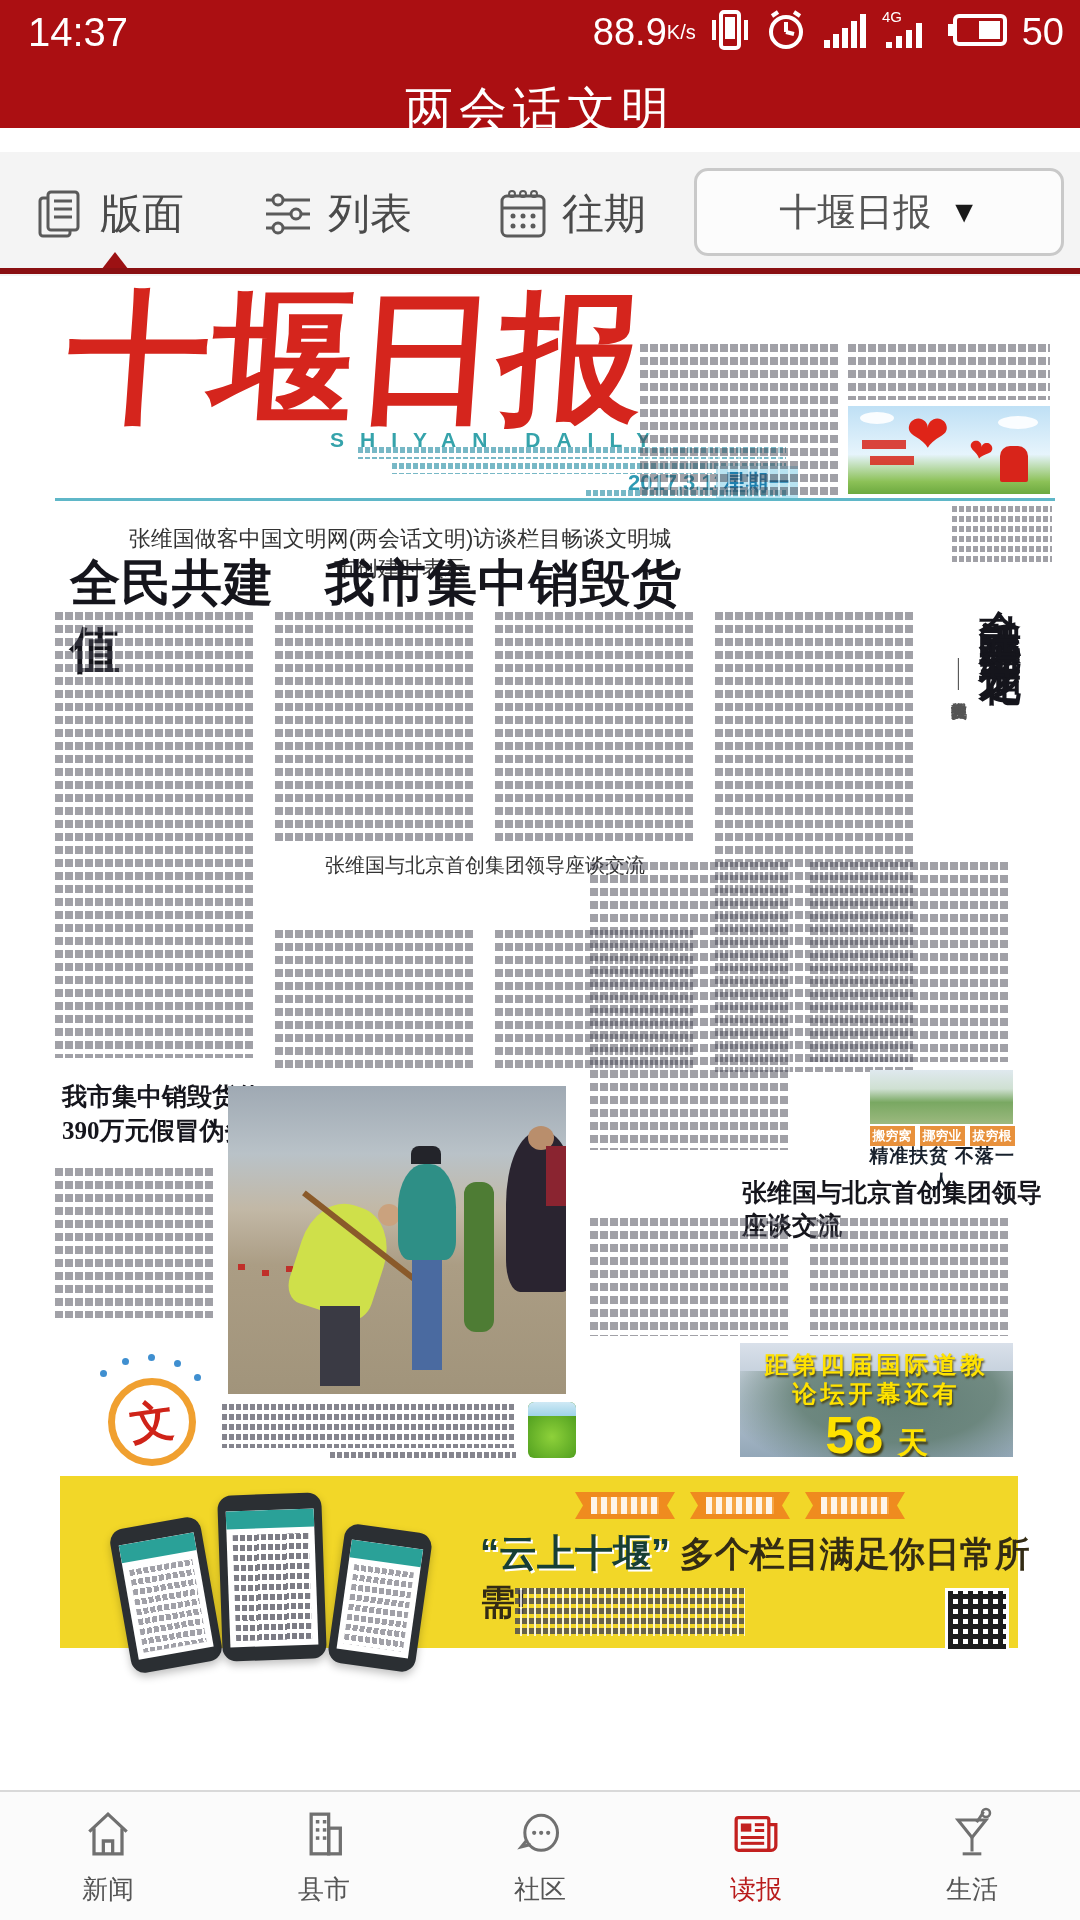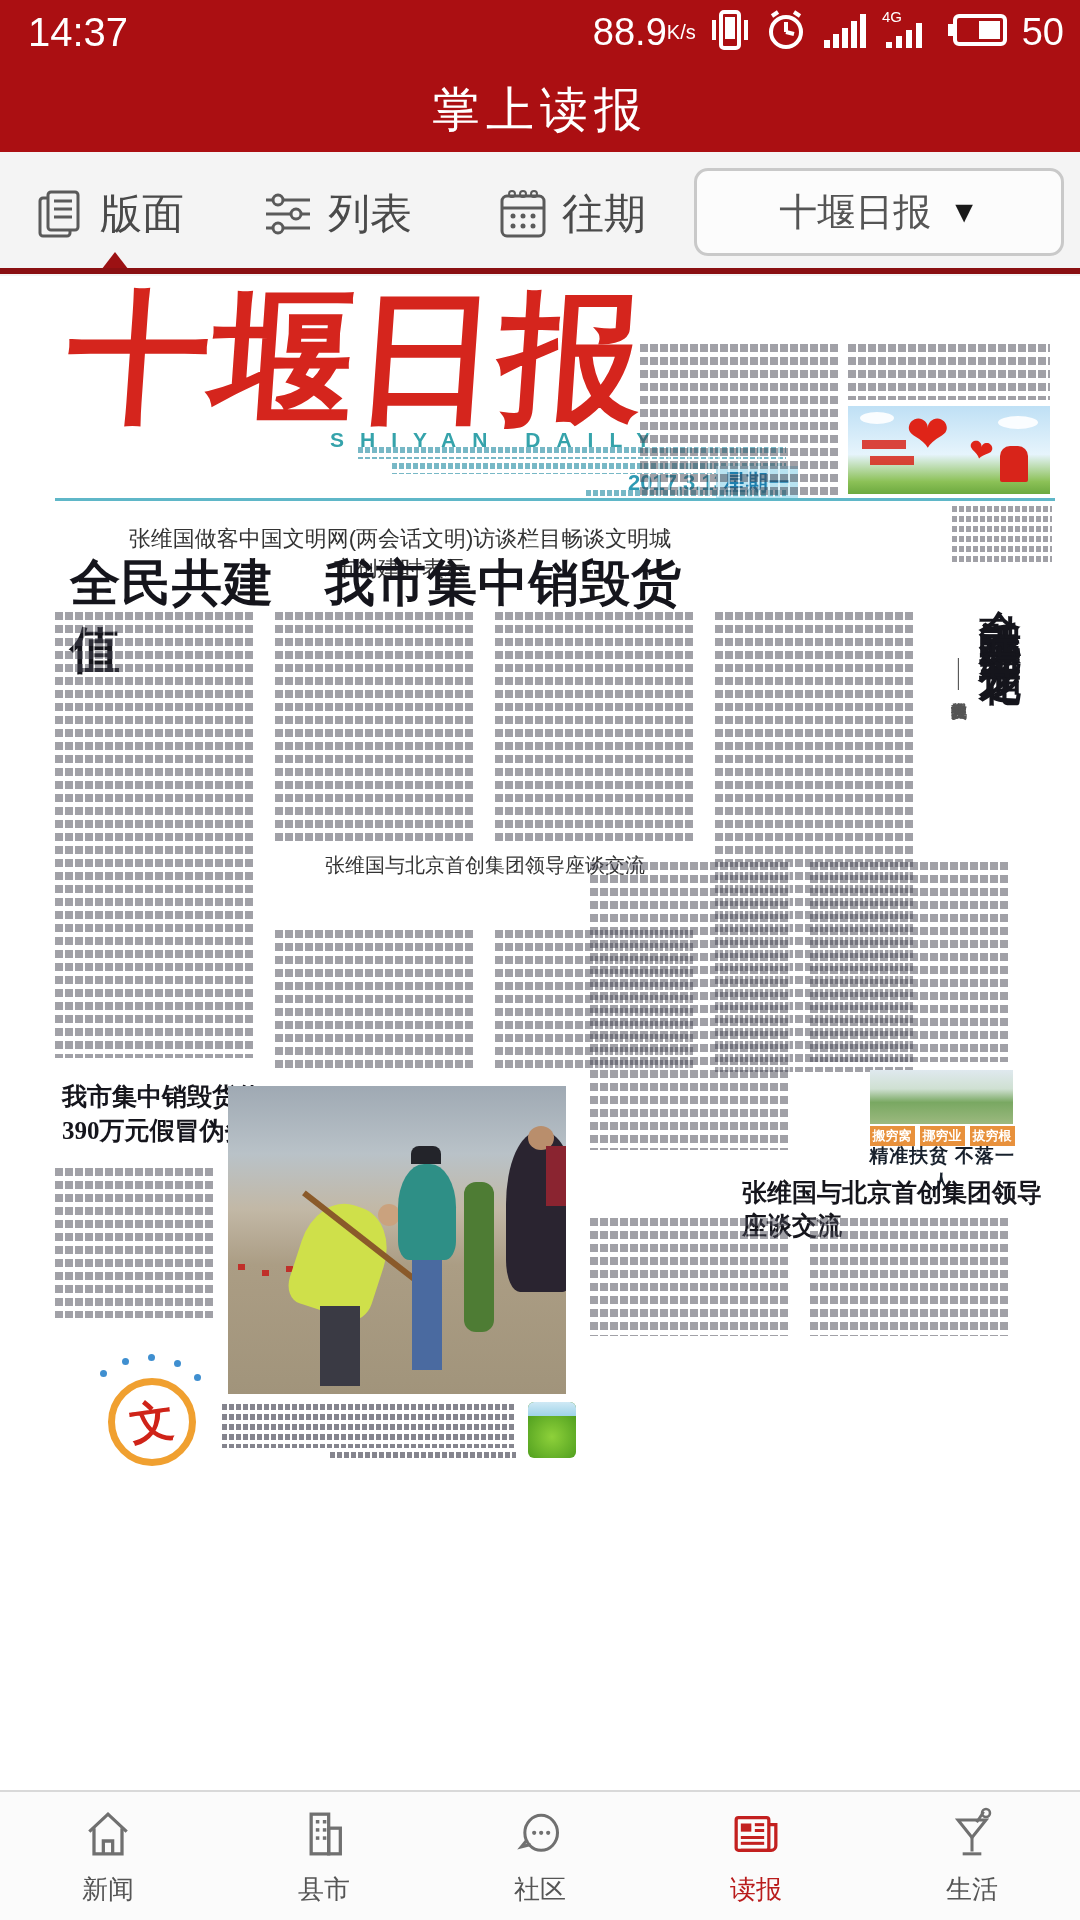--- a/index.html
+++ b/index.html
@@ -1,20 +1,20 @@
 <!DOCTYPE html>
 <html><head>
 <meta charset="utf-8">
 <style>
   html,body{margin:0;padding:0;width:1080px;height:1920px;background:#fff;
     font-family:"Liberation Sans","DejaVu Sans",sans-serif;overflow:hidden}
   #screen{position:relative;width:1080px;height:1920px;background:#fff}
 
   
-  .app-top{position:absolute;left:0;top:0;width:1080px;height:152px;background:#AB0F12;color:#fff}
+  .app-top{position:absolute;left:0;top:0;width:1080px;height:128px;background:#AB0F12;color:#fff}
   .status-time{position:absolute;left:28px;top:10px;font-size:40px}
   .status-right{position:absolute;right:16px;top:8px;display:flex;align-items:center;gap:14px;height:48px}
   .speed{font-size:38px}
   .speed small{font-size:20px;vertical-align:6px}
   .batt-num{font-size:38px}
   .app-title{position:absolute;left:0;top:78px;width:1080px;text-align:center;font-size:48px;letter-spacing:6px}
 
   .tab-bar{position:absolute;left:0;top:152px;width:1080px;height:124px;background:#F4F4F4}
   .tab{position:absolute;top:24px;height:76px;display:flex;align-items:center;gap:14px;color:#4a4a4a;font-size:42px}
   .tab svg{display:block}
@@ -151,21 +151,21 @@
       </span>
       <span>
         <svg width="62" height="44" viewBox="0 0 62 44">
             <rect x="2" y="16" width="5" height="12" fill="#fff"></rect>
             <rect x="9" y="8" width="50" height="28" rx="4" fill="none" stroke="#fff" stroke-width="4"></rect>
             <rect x="33" y="13" width="21" height="18" fill="#fff"></rect>
           </svg>
       </span>
       <span class="batt-num">50</span>
     </div>
-    <div class="app-title">掌上读报</div>
+    <div class="app-title">两会话文明</div>
   </div>
 
   <div class="tab-bar">
     <div class="tab" style="left:262px">
       <span>
         <svg width="52" height="52" viewBox="0 0 52 52">
             <line x1="4" y1="12" x2="48" y2="12" stroke="#5a5a5a" stroke-width="3"></line>
             <circle cx="16" cy="12" r="5" fill="#f4f4f4" stroke="#5a5a5a" stroke-width="3"></circle>
             <line x1="4" y1="26" x2="48" y2="26" stroke="#5a5a5a" stroke-width="3"></line>
             <circle cx="34" cy="26" r="5" fill="#f4f4f4" stroke="#5a5a5a" stroke-width="3"></circle>
@@ -292,21 +292,52 @@
     <div class="tag-row" style="top:850px">
       <span class="tag">搬穷窝</span>
       <span class="tag">挪穷业</span>
       <span class="tag">拔穷根</span>
     </div>
     <div class="slogan" style="top:867px">精准扶贫 不落一人</div>
     <div class="hd" style="left:742px;top:900px;width:300px;font-size:25px">张维国与北京首创集团领导座谈交流</div>
     <div class="ft" style="left:590px;top:942px;width:198px;height:118px"></div>
     <div class="ft" style="left:810px;top:942px;width:200px;height:118px"></div>
 
-
+    <div class="countdown" style="top:1067px">
+      <div class="cd-line" style="margin-top:8px">距第四届国际道教</div>
+      <div class="cd-line">论坛开幕还有</div>
+      <div class="cd-num"><span>58</span> <span class="cd-unit">天</span></div>
+    </div>
+
+    <div class="banner" style="top:1200px">
+      <div class="phone" style="left:60px;top:46px;width:92px;height:146px;transform:rotate(-10deg)">
+          <div class="scr">
+            <div class="ft-sm" style="left:6px;top:26px;right:6px;bottom:6px;position:absolute"></div>
+          </div>
+        </div>
+      <div class="phone" style="left:160px;top:18px;width:104px;height:166px;transform:rotate(-2deg)">
+          <div class="scr">
+            <div class="ft-sm" style="left:6px;top:24px;right:6px;bottom:6px;position:absolute;opacity:.7"></div>
+          </div>
+        </div>
+      <div class="phone" style="left:276px;top:52px;width:88px;height:140px;transform:rotate(8deg)">
+          <div class="scr">
+            <div class="ft-sm" style="left:6px;top:24px;right:6px;bottom:6px;position:absolute"></div>
+          </div>
+        </div>
+      <div class="ribbon" style="left:515px"></div>
+      <div class="ribbon" style="left:630px"></div>
+      <div class="ribbon" style="left:745px"></div>
+      <div class="banner-headline">
+        <span class="q">“云上十堰”</span>
+        <span>多个栏目满足你日常所需!</span>
+      </div>
+      <div class="ft-sm" style="left:455px;top:112px;width:230px;height:48px;opacity:.8"></div>
+      <div class="qr"></div>
+    </div>
   </div>
 
   <div class="bottom-nav">
     <div class="nav-item">
       <span>
         <svg width="56" height="56" viewBox="0 0 48 48">
             <path d="M8 22 L24 7 L40 22" fill="none" stroke="#707070" stroke-width="2.8"></path>
             <path d="M12 19 V41 H36 V19" fill="none" stroke="#707070" stroke-width="2.8"></path>
             <path d="M20 41 V30 H28 V41" fill="none" stroke="#707070" stroke-width="2.8"></path>
           </svg>

